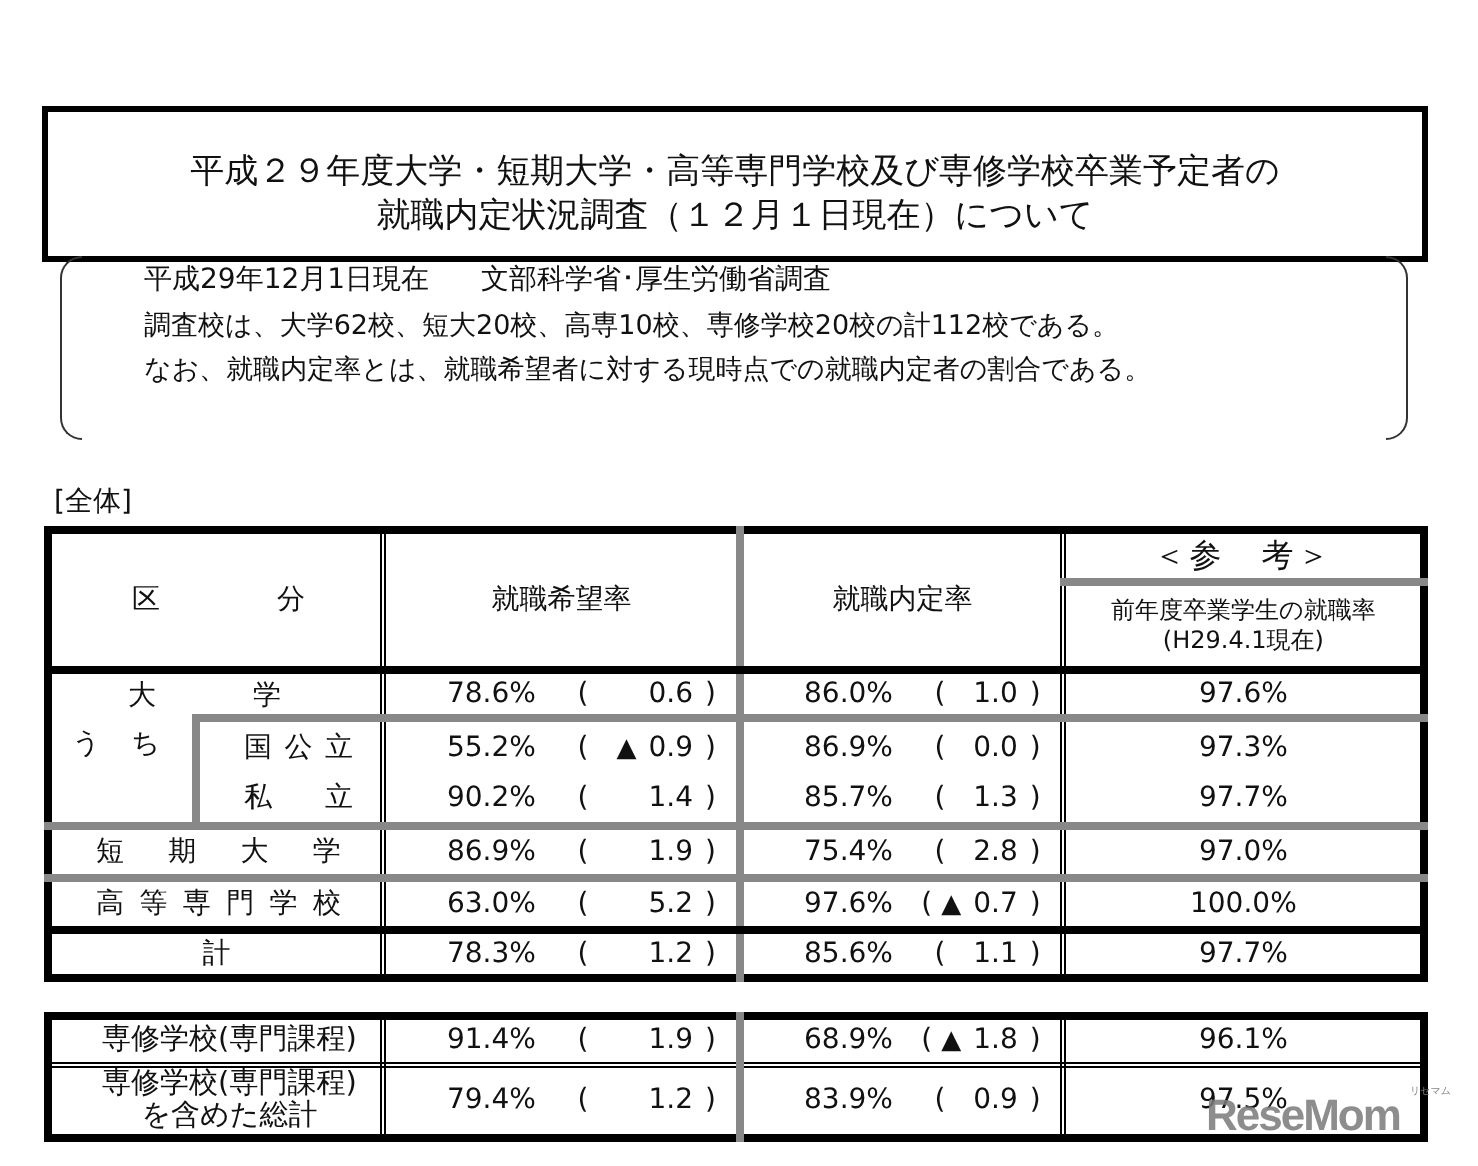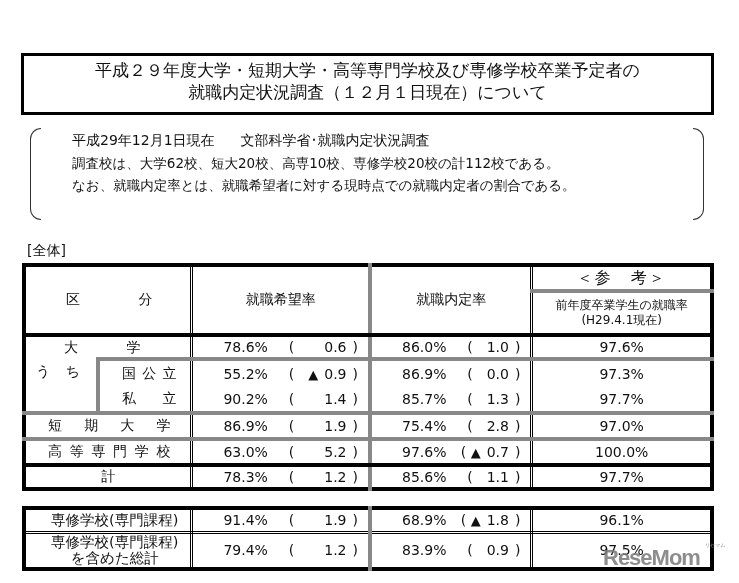--- a/index.html
+++ b/index.html
@@ -2,21 +2,21 @@
 <html><head>
 <meta charset="utf-8">
 <style>
   html, body { margin:0; padding:0; background:#ffffff; }
   body { width:739px; height:583px; position:relative; overflow:hidden;
          font-family:"DejaVu Sans", "Liberation Sans", sans-serif; color:#111; }
   .abs { position:absolute; }
 
   
   .title-box { left:21px; top:53px; width:687px; height:53px; border:3px solid #000;
-               text-align:center; font-size:17px; line-height:22px; padding-top:3px; box-sizing:content-box; }
+               text-align:center; font-size:17px; line-height:22px; padding-top:19px; box-sizing:content-box; }
   .title-box div { white-space:nowrap; }
 
   
   .bracket { top:128px; width:10px; height:90px; border:1.5px solid #333; }
   .bracket.left { left:30px; border-right:none; border-radius:12px 0 0 12px; }
   .bracket.right { left:693px; border-left:none; border-radius:0 12px 12px 0; }
   .note-lines { left:72px; top:129px; font-size:13.5px; line-height:22.5px; white-space:nowrap; }
   .note-lines .l0 { font-size:14px; }
   .note-lines .gap { display:inline-block; width:26px; }
 
@@ -69,21 +69,21 @@
 
 <div class="abs title-box">
   <div>平成２９年度大学・短期大学・高等専門学校及び専修学校卒業予定者の</div>
   <div>就職内定状況調査（１２月１日現在）について</div>
 </div>
 
 <div class="abs bracket left"></div>
 <div class="abs bracket right"></div>
 <div class="abs note-lines">
   <div class="l0">
-    <span>平成29年12月1日現在</span><span class="gap"></span><span>文部科学省･就職内定状況調査</span>
+    <span>平成29年12月1日現在</span><span class="gap"></span><span>文部科学省･厚生労働省調査</span>
   </div>
   <div>調査校は、大学62校、短大20校、高専10校、専修学校20校の計112校である。</div>
   <div>なお、就職内定率とは、就職希望者に対する現時点での就職内定者の割合である。</div>
 </div>
 
 <div class="abs section-label">[全体]</div>
 
 <table class="tbl main">
   <colgroup>
       <col class="c1">

